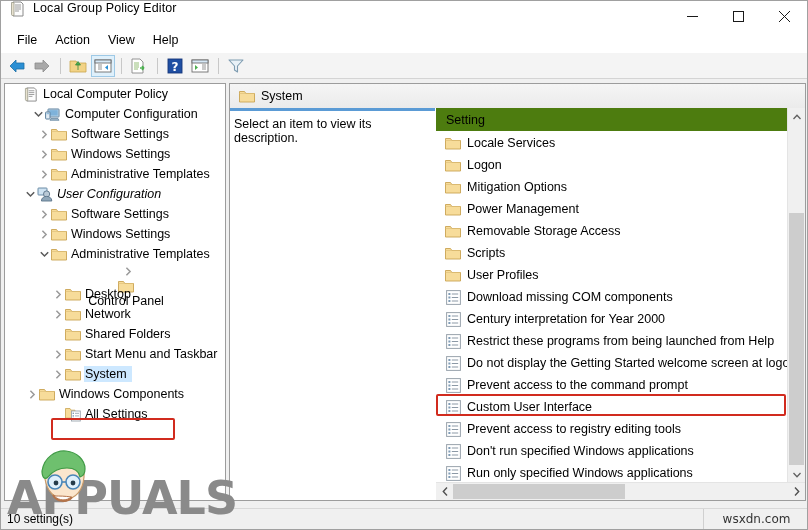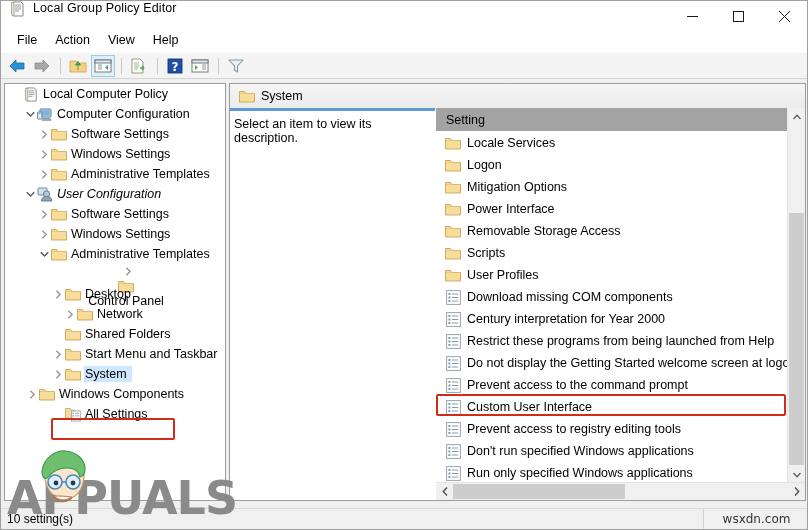--- a/index.html
+++ b/index.html
@@ -176,21 +176,21 @@
     position: relative;
     background: #ffffff;
     border-left: 1px solid #ffffff;
     overflow: hidden;
   }
   .list-header {
     height: 23px;
     display: flex; align-items: center;
     padding-left: 10px;
     font-size: 12.5px;
-    background: #a3a3a3;
+    background: #4d7c0f;
     border-bottom: 1px solid #ffffff;
   }
   .list-rows { position: relative; }
   .list-row {
     height: 22px;
     display: flex; align-items: center;
     font-size: 12.5px; color: #000;
     padding-left: 9px;
     white-space: nowrap;
     position: relative;
@@ -410,21 +410,21 @@
             <span class="tree-chev"></span>
             <span class="tree-icon">
               <svg width="15" height="15" viewBox="0 0 16 16">
                 <path d="M3 1h8l2 2v12H3z" fill="#fdfdfd" stroke="#8a8a8a" stroke-width="1"></path>
                 <path d="M5 4h6M5 6h6M5 8h6M5 10h4" stroke="#9a9a9a" stroke-width="1"></path>
                 <path d="M1.5 1.5h2.5v13H2.6a1.1 1.1 0 0 1-1.1-1.1z" fill="#e8e2cf" stroke="#9a9a8a" stroke-width="0.8"></path>
               </svg>
             </span>
             <span class="tree-label">Local Computer Policy</span>
           </div>
-          <div class="tree-row" style="padding-left: 18px;">
+          <div class="tree-row" style="padding-left: 26px;">
             <span class="tree-chev">
               <svg width="9" height="7" viewBox="0 0 9 7">
                 <path d="M0.8 1.2L4.5 5 8.2 1.2" fill="none" stroke="#5a5a5a" stroke-width="1.5"></path>
               </svg>
             </span>
             <span class="tree-icon">
               <svg width="16" height="15" viewBox="0 0 16 15">
                 <rect x="3" y="2" width="11" height="8" rx="0.6" fill="#cfe3f2" stroke="#5b7f9c" stroke-width="1"></rect>
                 <rect x="4.2" y="3.1" width="8.6" height="5.6" fill="#7eb2da"></rect>
                 <path d="M6 11.5h7l1 1.8H5z" fill="#9fb6c7" stroke="#5b7f9c" stroke-width="0.7"></path>
@@ -554,21 +554,21 @@
               </svg>
             </span>
             <span class="tree-icon">
               <svg width="16" height="14" viewBox="0 0 16 14">
                 <path d="M0.5 2.5h5l1.4 2H15.5v8.5H0.5z" fill="#f7dc9a" stroke="#caa452" stroke-width="0.9"></path>
                 <path d="M0.5 4.5h15" stroke="#e0c07a" stroke-width="0.7"></path>
               </svg>
             </span>
             <span class="tree-label">Desktop</span>
           </div>
-          <div class="tree-row" style="padding-left: 58px;">
+          <div class="tree-row" style="padding-left: 46px;">
             <span class="tree-chev">
               <svg width="7" height="9" viewBox="0 0 7 9">
                 <path d="M1.4 0.8L5.1 4.5 1.4 8.2" fill="none" stroke="#9a9a9a" stroke-width="1.5"></path>
               </svg>
             </span>
             <span class="tree-icon">
               <svg width="16" height="14" viewBox="0 0 16 14">
                 <path d="M0.5 2.5h5l1.4 2H15.5v8.5H0.5z" fill="#f7dc9a" stroke="#caa452" stroke-width="0.9"></path>
                 <path d="M0.5 4.5h15" stroke="#e0c07a" stroke-width="0.7"></path>
               </svg>
@@ -691,21 +691,21 @@
                 </span>
                 <span>Mitigation Options</span>
               </div>
               <div class="list-row">
                 <span class="ico">
                   <svg width="16" height="14" viewBox="0 0 16 14">
                     <path d="M0.5 2.5h5l1.4 2H15.5v8.5H0.5z" fill="#f7dc9a" stroke="#caa452" stroke-width="0.9"></path>
                     <path d="M0.5 4.5h15" stroke="#e0c07a" stroke-width="0.7"></path>
                   </svg>
                 </span>
-                <span>Power Interface</span>
+                <span>Power Management</span>
               </div>
               <div class="list-row">
                 <span class="ico">
                   <svg width="16" height="14" viewBox="0 0 16 14">
                     <path d="M0.5 2.5h5l1.4 2H15.5v8.5H0.5z" fill="#f7dc9a" stroke="#caa452" stroke-width="0.9"></path>
                     <path d="M0.5 4.5h15" stroke="#e0c07a" stroke-width="0.7"></path>
                   </svg>
                 </span>
                 <span>Removable Storage Access</span>
               </div>

